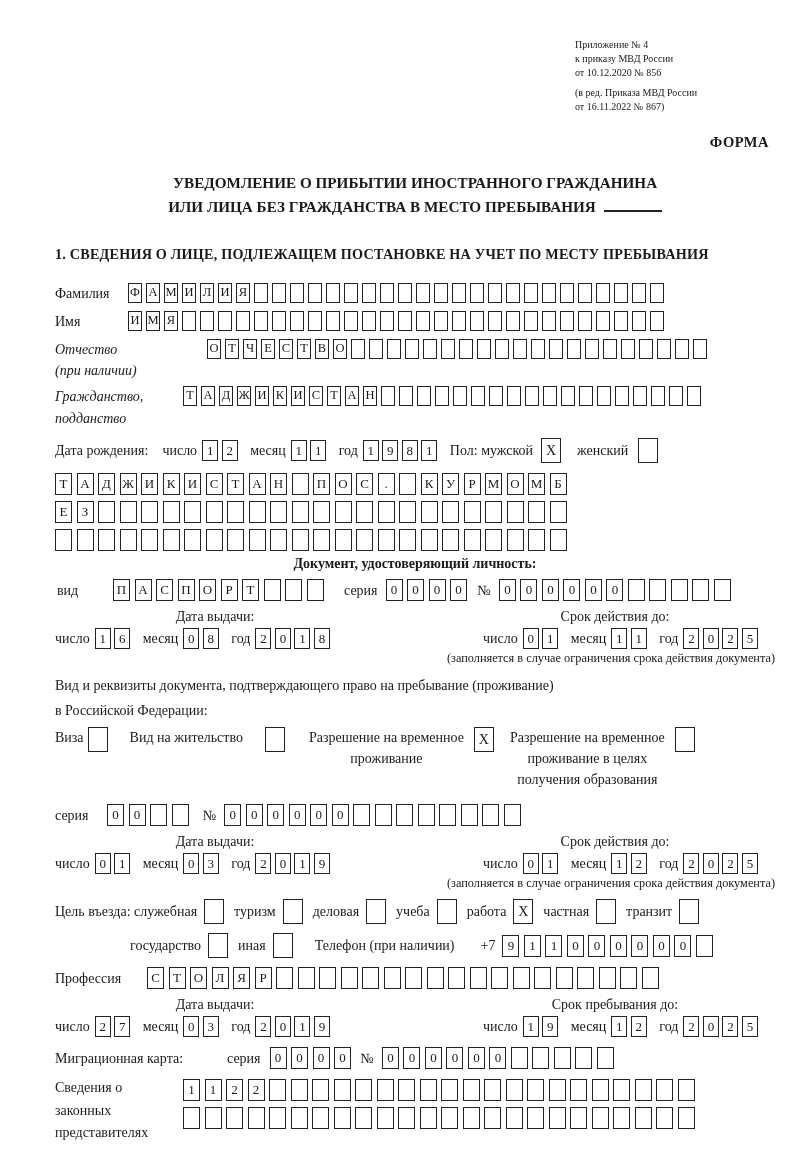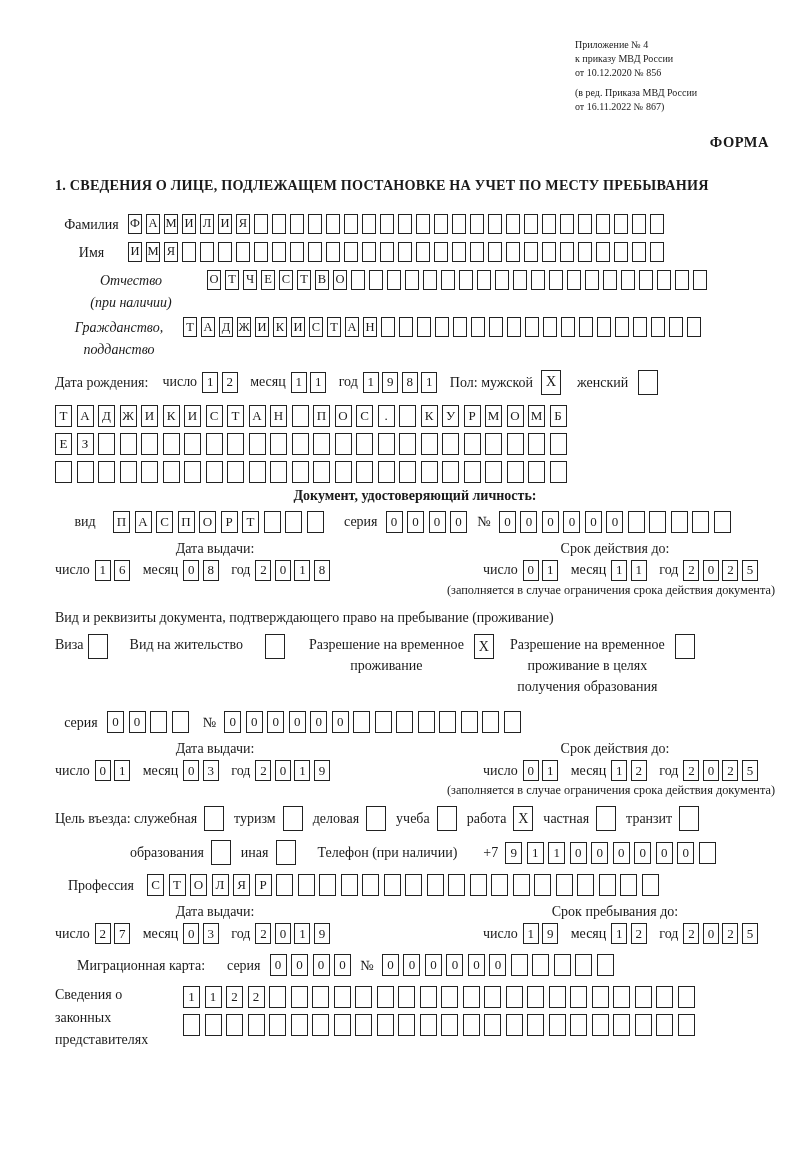--- a/index.html
+++ b/index.html
@@ -20,21 +20,21 @@
   .appendix .sub { margin-top: 5px; }
   .forma { text-align: right; font-weight: bold; margin-top: 20px; font-size: 14.5px; padding-right: 6px; letter-spacing: .5px; }
   
   .title { text-align: center; font-weight: bold; font-size: 15.2px; margin-top: 20px; line-height: 1.6; }
   .blank-line { display:inline-block; width: 58px; border-bottom: 2px solid #222; height: 12px; margin-left: 8px; }
   .section-head { font-weight: bold; font-size: 14.2px; margin-top: 26px; letter-spacing: .2px; }
   
   .form-area { margin-top: 20px; }
   .frow { display: flex; align-items: flex-start; margin-bottom: 7px; }
   .frow.center { align-items: center; }
-  .lbl { flex: none; line-height: 1.5; text-align: center; }
+  .lbl { flex: none; line-height: 1.5; }
   .lbl2 { line-height: 1.55; font-style: italic; }
   
   .cellrow { display: flex; flex: none; }
   .cell {
     flex: none; display: inline-flex; align-items: center; justify-content: center;
     width: 14px; height: 20px; border: 1.5px solid #222; margin-right: 4px;
     font-size: 12.5px; background: #fff;
   }
   .wide .cell { width: 17px; height: 22px; margin-right: 4.5px; font-size: 13px; }
   .stack { display: flex; flex-direction: column; gap: 6px; }
@@ -77,20 +77,24 @@
   <div class="appendix">
     <div>Приложение № 4</div>
     <div>к приказу МВД России</div>
     <div>от 10.12.2020 № 856</div>
     <div class="sub">(в ред. Приказа МВД России</div>
     <div>от 16.11.2022 № 867)</div>
   </div>
 
   <div class="forma">ФОРМА</div>
 
+  <div class="title">
+    <div>УВЕДОМЛЕНИЕ О ПРИБЫТИИ ИНОСТРАННОГО ГРАЖДАНИНА</div>
+    <div><span>ИЛИ ЛИЦА БЕЗ ГРАЖДАНСТВА В МЕСТО ПРЕБЫВАНИЯ</span><span class="blank-line"></span></div>
+  </div>
 
   <div class="section-head">1. СВЕДЕНИЯ О ЛИЦЕ, ПОДЛЕЖАЩЕМ ПОСТАНОВКЕ НА УЧЕТ ПО МЕСТУ ПРЕБЫВАНИЯ</div>
 
   <div class="form-area">
 
     <div class="frow">
       <span class="lbl" style="width:73px">Фамилия</span>
       <span class="cellrow">
           <span class="cell">Ф</span>
           <span class="cell">А</span>
@@ -428,20 +432,21 @@
               <span class="cell">2</span>
               <span class="cell">5</span>
             </span>
         </div>
       </div>
     </div>
     <div class="note-right">(заполняется в случае ограничения срока действия документа)</div>
 
     <div class="intro">
       <div>Вид и реквизиты документа, подтверждающего право на пребывание (проживание)</div>
+      <div>в Российской Федерации:</div>
     </div>
 
     <div class="permits">
       <span class="pgroup">
         <span class="ptxt">Виза</span>
         <span class="checkbox" style="margin-left:4px"></span>
       </span>
       <span class="pgroup" style="margin-left:22px">
         <span class="ptxt">Вид на жительство</span>
         <span class="checkbox" style="margin-left:22px"></span>
@@ -549,21 +554,21 @@
       <span class="checkbox"></span>
       <span class="pw">работа</span>
       <span class="checkbox">X</span>
       <span class="pw">частная</span>
       <span class="checkbox"></span>
       <span class="pw">транзит</span>
       <span class="checkbox"></span>
     </div>
 
     <div class="purpose" style="padding-left:75px">
-      <span class="pw">образования</span>
+      <span class="pw">государство</span>
       <span class="checkbox"></span>
       <span class="pw">иная</span>
       <span class="checkbox" style="margin-right:22px"></span>
       <span class="pw" style="margin-right:26px">Телефон (при наличии)</span>
       <span class="pw">+7</span>
       <span class="cellrow wide">
           <span class="cell">9</span>
           <span class="cell">1</span>
           <span class="cell">1</span>
           <span class="cell">0</span>

